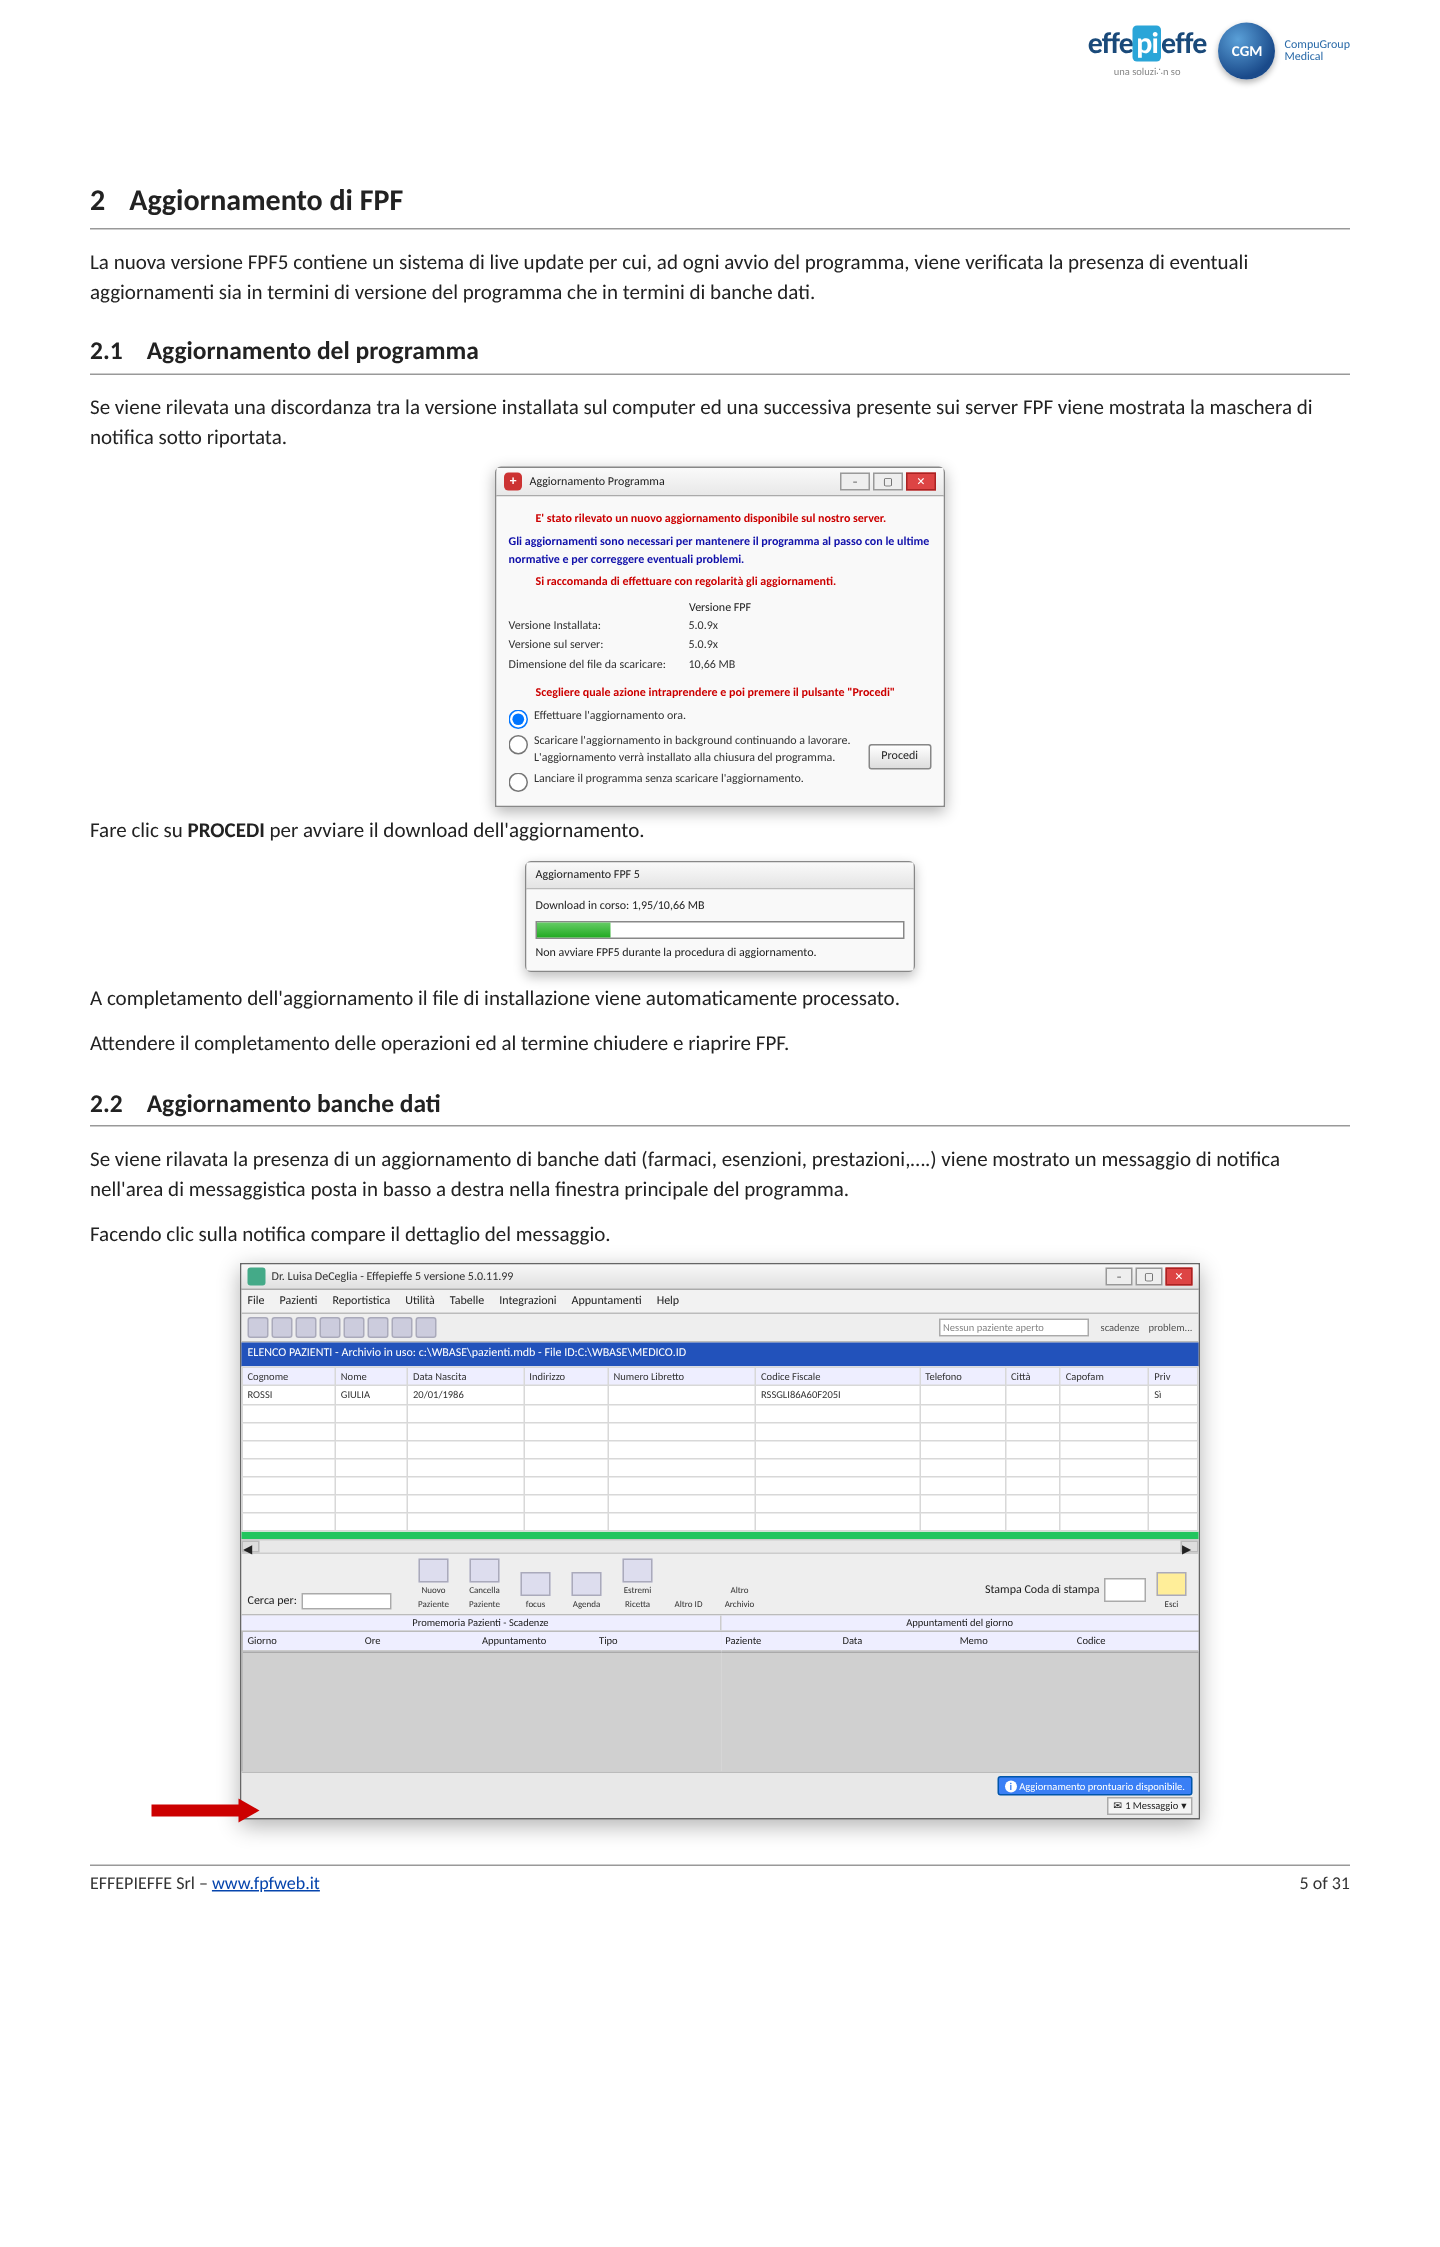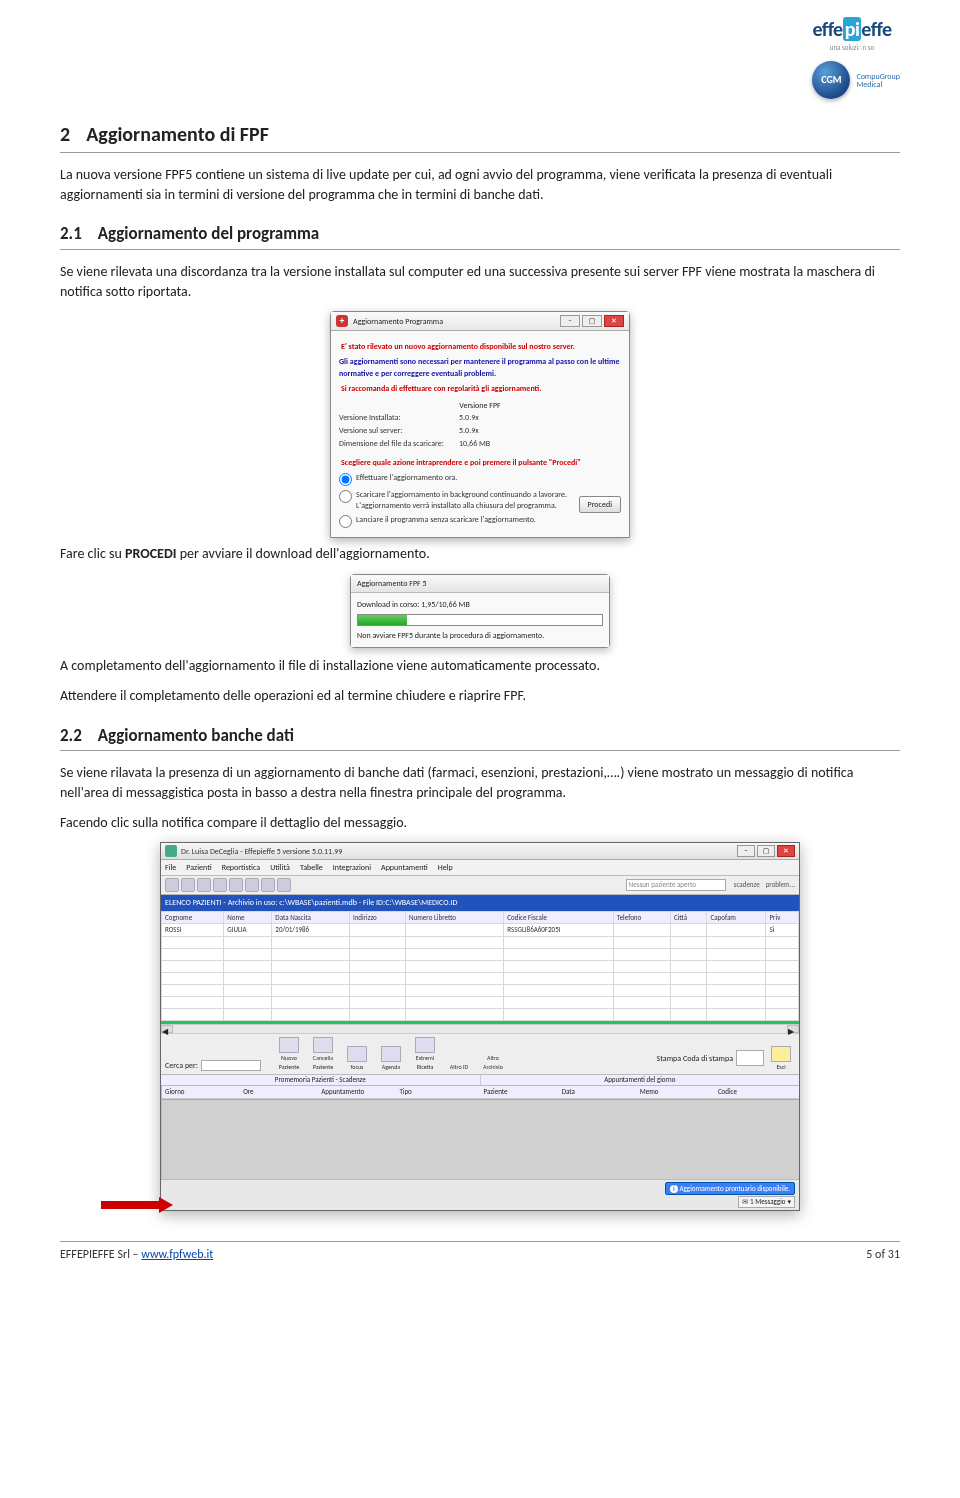--- a/index.html
+++ b/index.html
@@ -11,21 +11,21 @@
     color: #222;
     font-size: 14px;
     line-height: 1.4;
     padding: 20px 60px 20px 60px;
     position: relative;
   }
   .header-logos {
     display: flex;
     justify-content: flex-end;
     align-items: flex-start;
-    flex-direction: column;
+    flex-direction: row;
     position: absolute;
     right: 60px;
     top: 15px;
     gap: 8px;
   }
   .logo-effepieffe { display:flex; flex-direction:column; align-items:center; }
   .logo-effepieffe .txt { font-weight:bold; font-size:20px; color:#1a4a7a; letter-spacing:-0.5px; }
   .logo-effepieffe .txt .pi { background:#2aa5d8; color:#fff; padding:0 2px; border-radius:3px; }
   .logo-effepieffe .sub { font-size:7px; color:#888; }
   .logo-cgm { display:flex; align-items:center; gap:6px; }
@@ -43,21 +43,21 @@
     border:1px solid #888; background:#f4f4f4; font-size:8px;
     box-shadow: 0 3px 10px rgba(0,0,0,.3);
     border-radius:4px 4px 0 0;
   }
   .dlg1 .titlebar { background:linear-gradient(#fafafa,#e8e8e8); display:flex; align-items:center; padding:3px 5px; border-bottom:1px solid #aaa;}
   .dlg1 .titlebar .plus { width:12px;height:12px;background:#c33;border-radius:3px;display:flex;align-items:center;justify-content:center;color:#fff;font-weight:bold;font-size:9px;margin-right:5px;}
   .dlg1 .titlebar .t { flex:1; font-size:8px; }
   .dlg1 .titlebar .wbtn { width:20px;height:12px;border:1px solid #999;background:#eee;margin-left:2px;font-size:7px;display:flex;align-items:center;justify-content:center;}
   .dlg1 .titlebar .wbtn.close{background:#d44;color:#fff;border-color:#a22;}
   .dlg1 .body { padding:6px 8px; background:#f9f9f9; }
-  .dlg1 .red { color:#c00; font-weight:bold; margin:4px 2px;}
+  .dlg1 .red { color:#c00; font-weight:bold; margin:4px 18px;}
   .dlg1 .blue { color:#11a; font-weight:bold; }
   .dlg1 .row { display:flex; gap:10px; padding:1px 0; color:#333;}
   .dlg1 .row .k{width:110px;}
   .dlg1 .radio { display:flex; align-items:flex-start; gap:4px; margin:3px 0; color:#333; }
   .dlg1 .radio input{margin-top:1px;}
   .dlg1 .procedi { float:right; border:1px solid #888;background:linear-gradient(#fff,#ddd);padding:2px 8px;border-radius:2px;margin-top:-18px;font-size:8px;}
 
   
   .dlg2 {
     width:260px;margin:5px auto 8px auto;border:1px solid #888;background:#f4f4f4;font-size:8px;
@@ -79,21 +79,21 @@
   .app .titlebar .wbtn{width:18px;height:12px;border:1px solid #999;background:#eee;margin-left:2px;font-size:7px;display:flex;align-items:center;justify-content:center;}
   .app .titlebar .wbtn.close{background:#d44;color:#fff;border-color:#a22;}
   .app .menubar{background:#f2f2f2;padding:2px 4px;border-bottom:1px solid #bbb;display:flex;gap:10px;}
   .app .menubar span{font-size:8px;color:#222;}
   .app .toolbar{background:#eee;padding:2px 4px;border-bottom:1px solid #bbb;display:flex;align-items:center;gap:2px;}
   .app .toolbar .tb{width:14px;height:14px;background:#ccd;border:1px solid #aab;border-radius:2px;}
   .app .toolbar .spacer{flex:1;}
   .app .toolbar .searchbox{border:1px solid #aaa;background:#fff;width:100px;height:12px;padding:0 2px;font-size:7px;color:#888;}
   .app .toolbar .side{font-size:7px;color:#555;padding-left:6px;}
   .app .bluebar{background:#2252bb;color:#fff;padding:2px 4px;font-size:8px;}
-  .app .grid{background:#fff;border-bottom:3px solid #22c55e;}
+  .app .grid{background:#fff;border-bottom:5px solid #22c55e;}
   .app .grid table{width:100%;border-collapse:collapse;font-size:7px;}
   .app .grid th,.app .grid td{border:1px solid #d8d8d8;padding:1px 3px;text-align:left;color:#333;background:#fff;}
   .app .grid th{background:#eef;font-weight:normal;}
   .app .grid .empty td{height:12px;}
   .app .hscroll{height:10px;background:#e8e8e8;border-top:1px solid #ccc;border-bottom:1px solid #ccc;display:flex;}
   .app .hscroll .sb{width:12px;background:#ddd;border:1px solid #bbb;}
   .app .midtool{background:#eee;padding:3px 4px;display:flex;align-items:flex-end;gap:6px;border-bottom:1px solid #bbb;}
   .app .midtool .mb{width:28px;text-align:center;font-size:6px;color:#333;}
   .app .midtool .mb .ic{width:20px;height:16px;margin:0 auto 1px auto;background:#dde;border:1px solid #aab;}
   .app .midtool .cerca{display:flex;gap:3px;margin-right:8px;}

